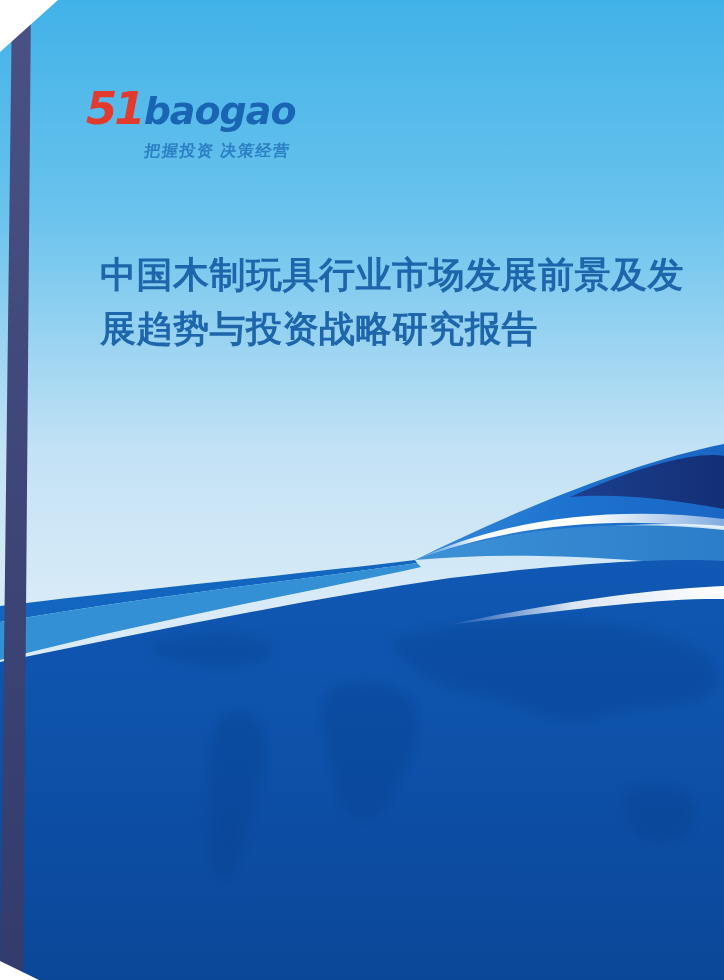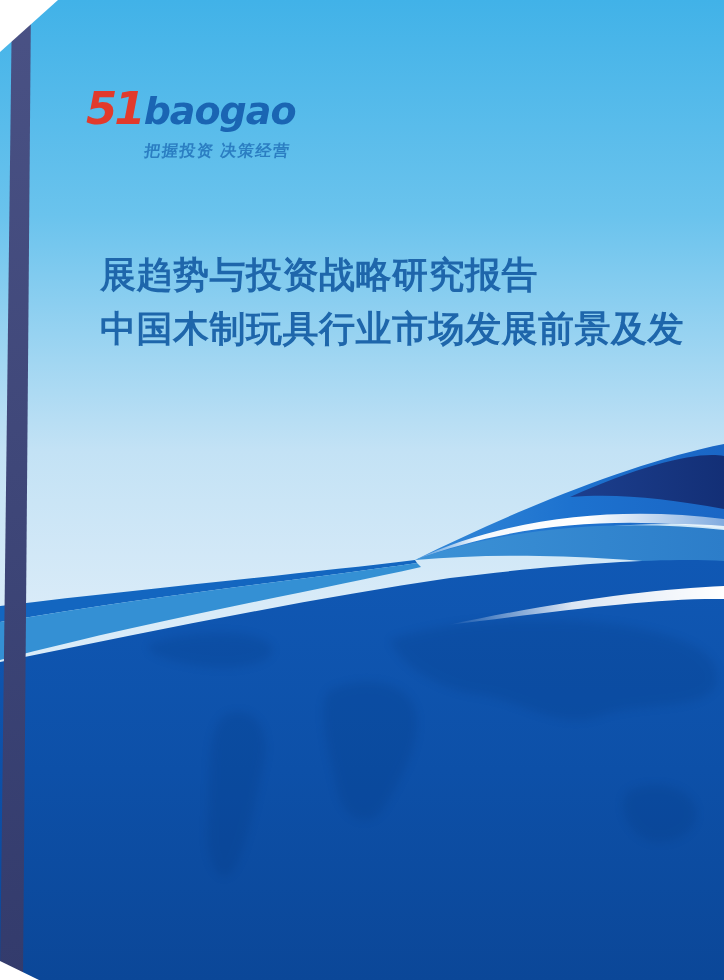--- a/index.html
+++ b/index.html
@@ -117,17 +117,17 @@
     <path d="M0,0 L58,0 L0,52 Z" fill="#ffffff"></path>
     <path d="M0,961 L39,980 L0,980 Z" fill="#ffffff"></path>
   </svg>
 
   <div class="logo">
     <span class="brand-prefix">51</span><span class="brand-suffix">baogao</span>
   </div>
   <div class="tagline">把握投资 决策经营</div>
 
   <div class="title">
+    <div class="line">中国木制玩具行业市场发展前景及发</div>
     <div class="line">展趋势与投资战略研究报告</div>
-    <div class="line">中国木制玩具行业市场发展前景及发</div>
   </div>
 
 </div>
 
 </body></html>

